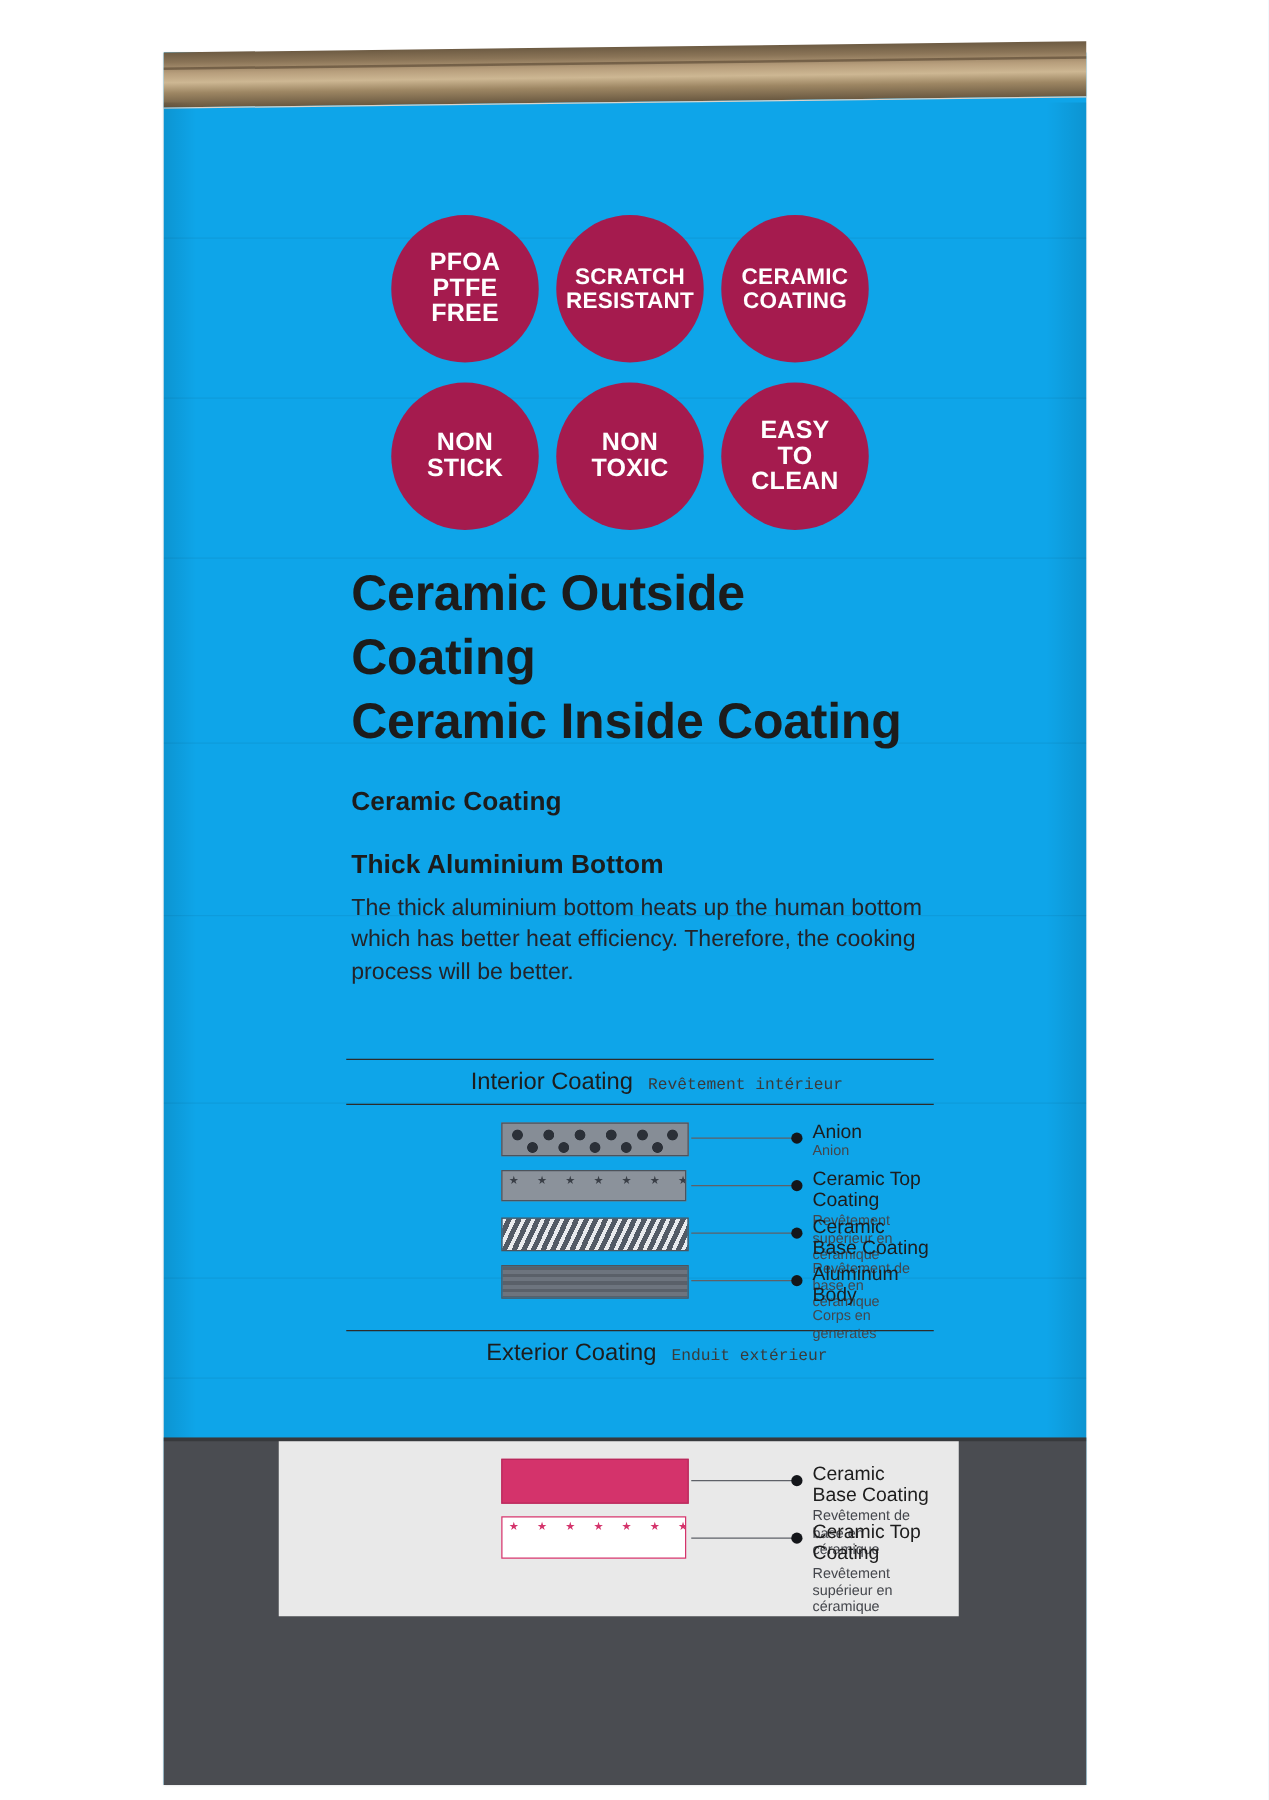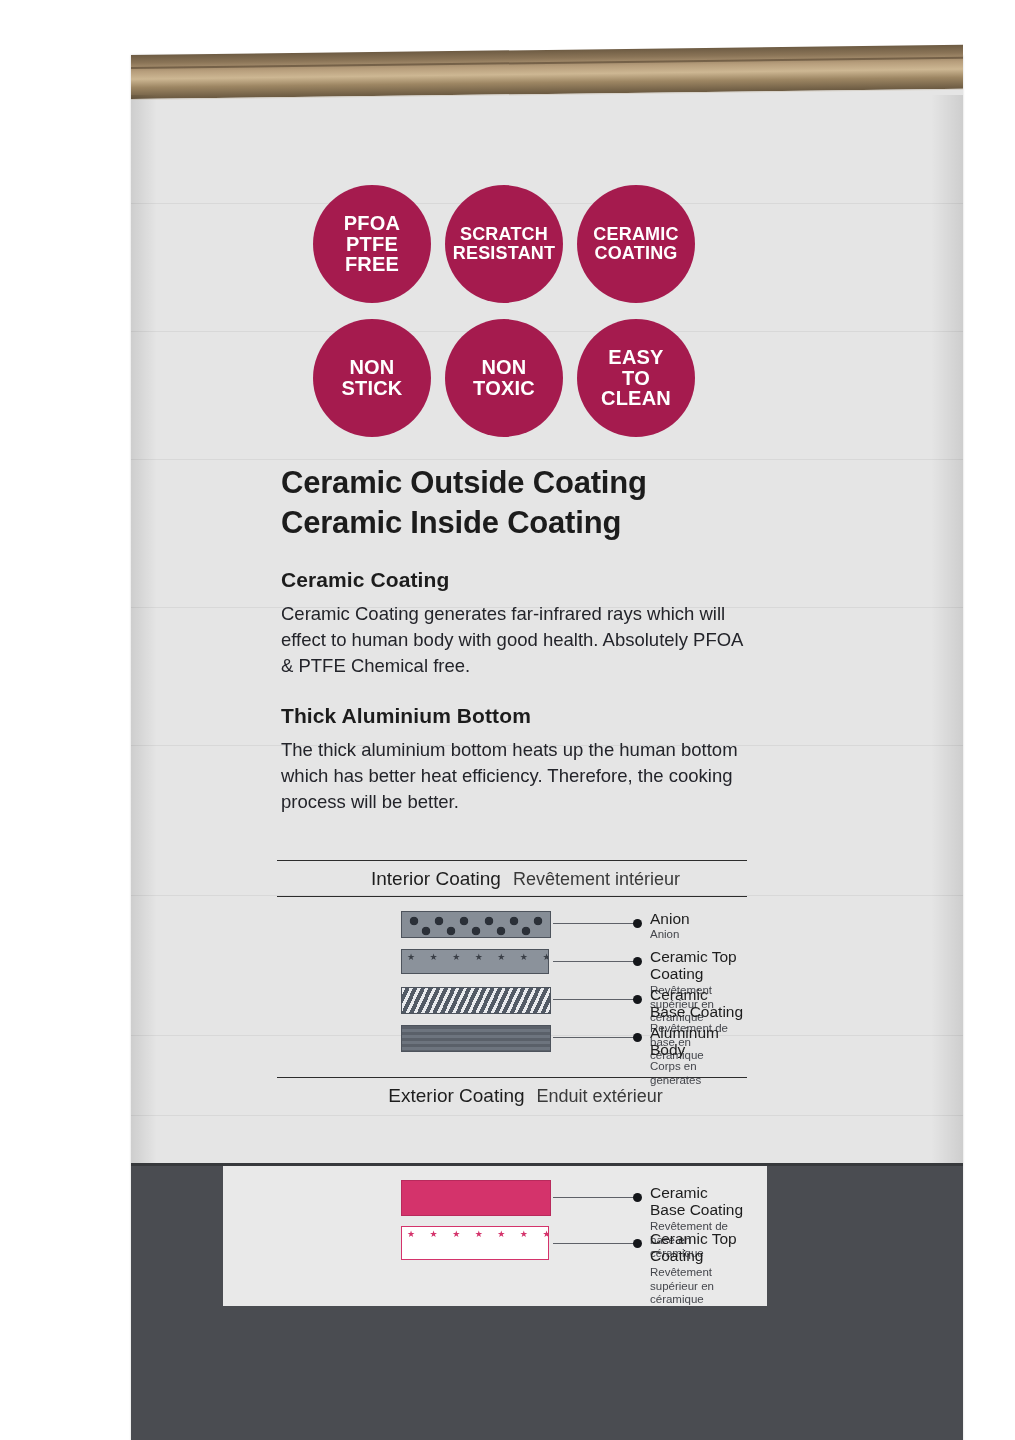--- a/index.html
+++ b/index.html
@@ -12,24 +12,24 @@
     height: 1440px;
     font-family: "Liberation Sans", sans-serif;
     overflow: hidden;
     position: relative;
   }
 
   
   #box {
     position: absolute;
     left: 131px;
-    top: 55px;
-    width: 832px;
+    top: 42px;
+    width: 738px;
     height: 1386px;
-    background: #e5e5e5;
+    background: #0ea5e9;
     box-shadow: 0 0 2px rgba(0,0,0,0.18);
   }
 
   
   #box-top-flap {
     position: absolute;
     left: 0;
     top: 0;
     width: 100%;
     height: 44px;
@@ -113,21 +113,21 @@
 
   
   #copy {
     position: absolute;
     left: 150px;
     top: 408px;
     width: 470px;
     color: #1c1c1c;
   }
   .h1 {
-    font-size: 31px;
+    font-size: 40px;
     font-weight: bold;
     line-height: 1.28;
     letter-spacing: -0.2px;
   }
   .h2 {
     font-size: 21px;
     font-weight: bold;
     margin-top: 26px;
     letter-spacing: 0.1px;
   }
@@ -151,21 +151,21 @@
     width: 100%;
   }
   .sec-title {
     display: flex;
     align-items: baseline;
     justify-content: center;
     gap: 12px;
     padding: 7px 0 6px;
   }
   .sec-title .en { font-size: 19px; color: #1d1d1d; margin-left: 27px; }
-  .sec-title .fr { font-size: 18px; color: #3a3a3a; }
+  .sec-title .fr { font-size: 13px; color: #3a3a3a; font-family: Liberation Mono, monospace; }
 
   .layer-row {
     position: relative;
     height: 38px;
   }
   .swatch {
     position: absolute;
     left: 124px;
     top: 4px;
     width: 148px;
@@ -309,21 +309,20 @@
     <div class="badge">EASY
 TO
 CLEAN</div>
   </div>
 
   <div id="copy">
     <div class="h1">Ceramic Outside Coating</div>
     <div class="h1">Ceramic Inside Coating</div>
 
     <div class="h2">Ceramic Coating</div>
-    <div class="para">Ceramic Coating generates far-infrared rays which will effect to human body with good health. Absolutely PFOA &amp; PTFE Chemical free.</div>
 
     <div class="h2">Thick Aluminium Bottom</div>
     <div class="para">The thick aluminium bottom heats up the human bottom which has better heat efficiency. Therefore, the cooking process will be better.</div>
   </div>
 
   <div id="diagram">
     <div class="rule"></div>
     <div class="sec-title">
       <span class="en">Interior Coating</span>
       <span class="fr">Revêtement intérieur</span>

